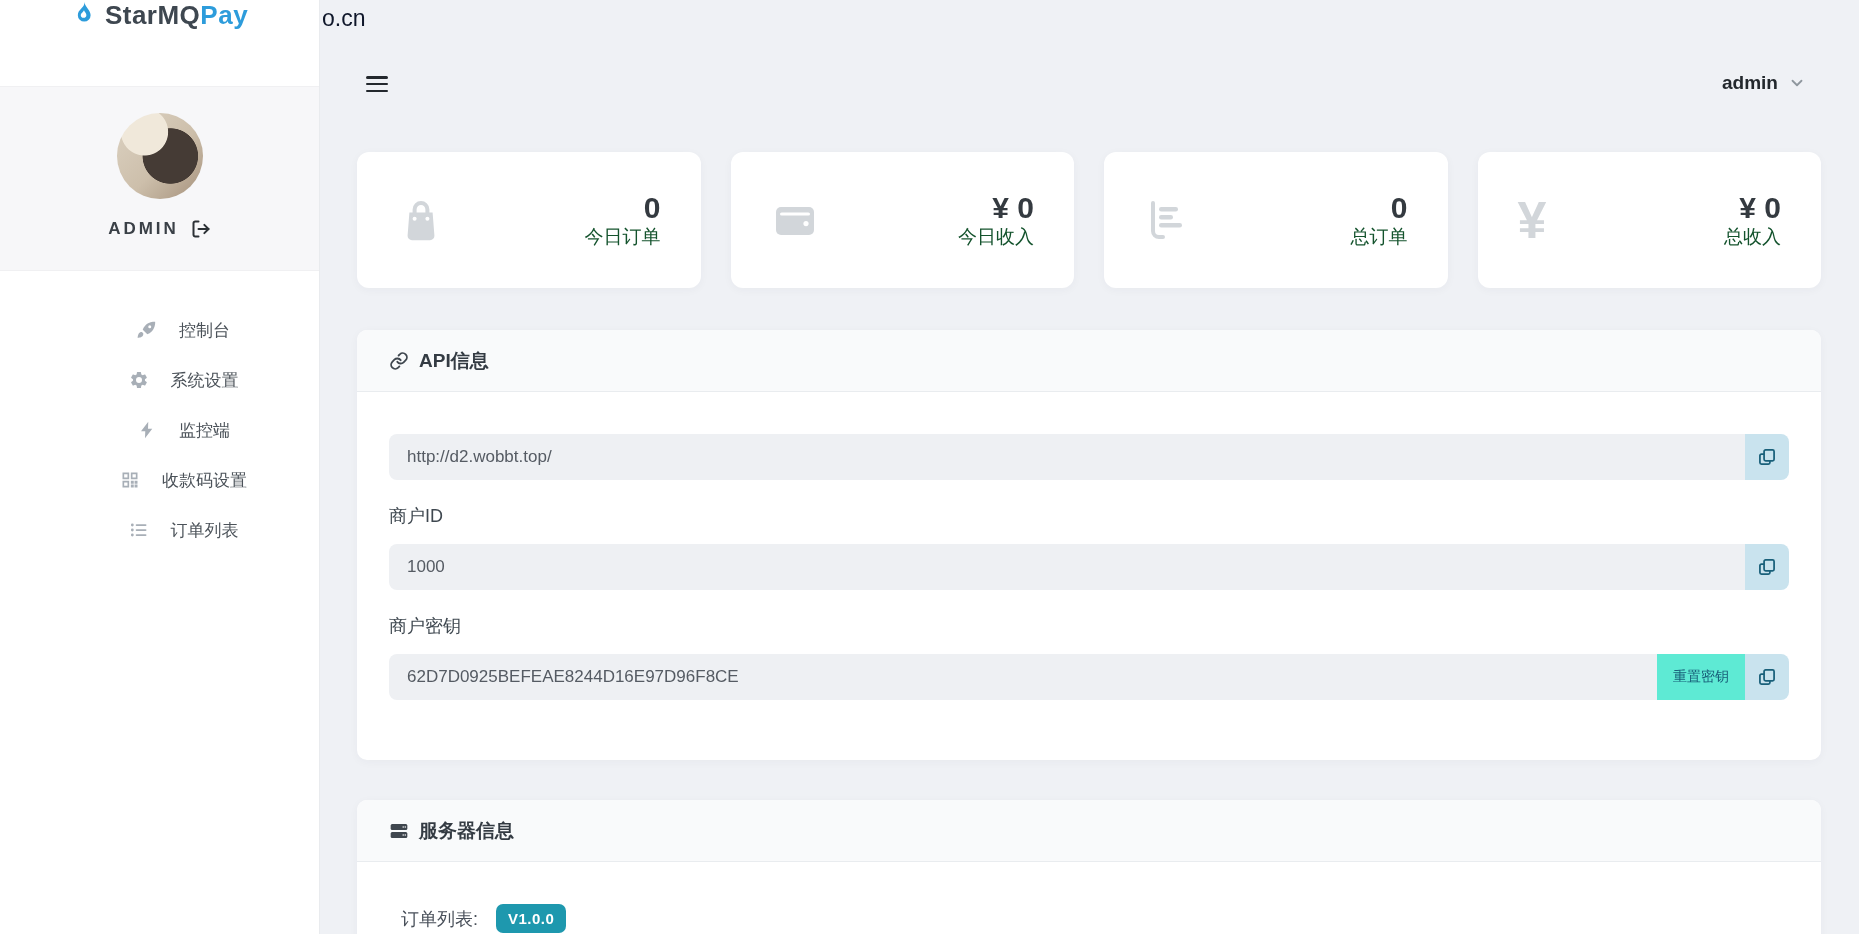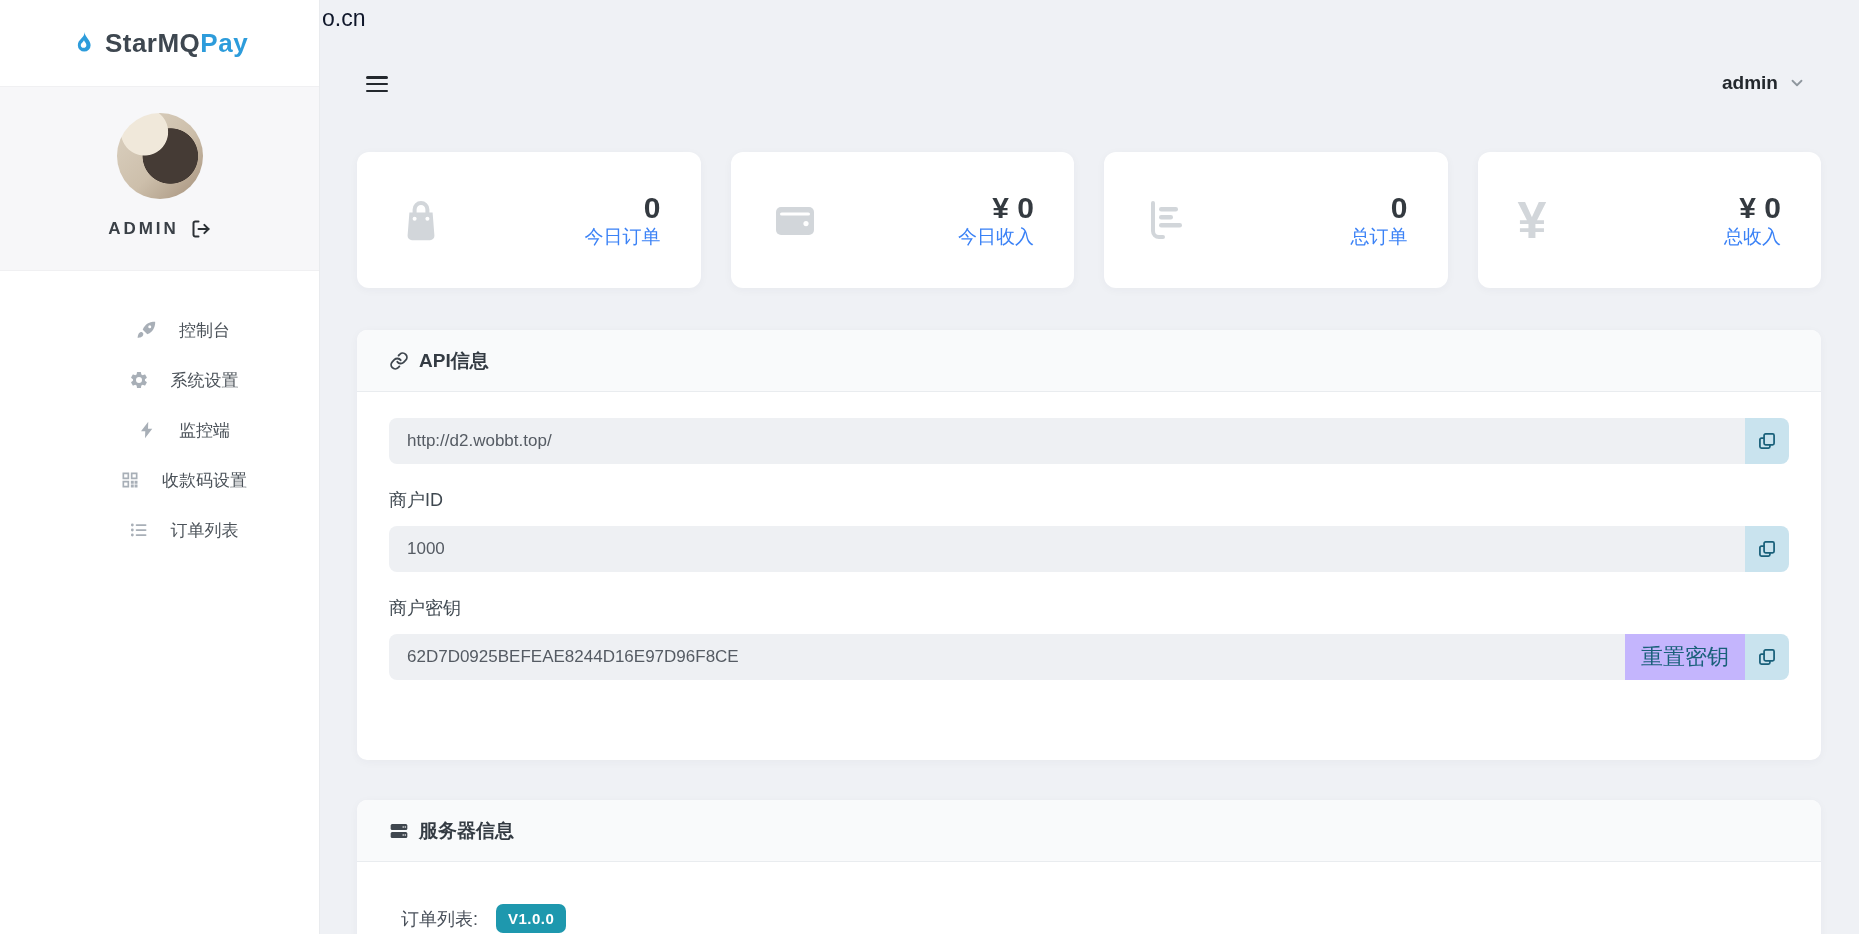--- a/index.html
+++ b/index.html
@@ -6,21 +6,21 @@
   html,body { width:1859px; height:934px; overflow:hidden; }
   body { font-family:"Liberation Sans", sans-serif; background:#eff1f5; color:#343a40; }
   .page { position:relative; width:1859px; height:934px; }
 
   
   .overlay-url { position:absolute; left:322px; top:5px; font-size:23px; color:#0f172a; z-index:1; }
 
   
   .sidebar { position:absolute; left:0; top:0; width:320px; height:934px; background:#ffffff;
              border-right:1px solid #e9ebee; z-index:3; }
-  .logo { display:flex; align-items:center; justify-content:center; gap:8px; height:86px; }
+  .logo { display:flex; justify-content:center; gap:8px; height:86px; }
   .logo-text { font-size:26px; font-weight:800; color:#3e4750; letter-spacing:.5px; }
   .logo-text .accent { color:#2d9cdb; }
   .flame { width:26px; height:26px; color:#2d9cdb; }
 
   .profile-band { position:relative; height:185px; background:#f7f7f9;
                   border-top:1px solid #f0f0f2; border-bottom:1px solid #f0f0f2; text-align:center; }
   .avatar { position:absolute; left:50%; top:26px; transform:translateX(-50%);
             width:86px; height:86px; border-radius:50%;
             background-image:
               radial-gradient(circle at 32% 22%, #f0e8da 0 26%, rgba(0,0,0,0) 27%),
@@ -46,41 +46,41 @@
 
   
   .stats { position:absolute; left:357px; top:152px; width:1464px; display:flex; gap:30px; z-index:2; }
   .card { flex:1; height:136px; background:#ffffff; border-radius:12px;
           box-shadow:0 2px 10px rgba(40,50,70,.04); display:flex; align-items:center;
           justify-content:space-between; padding:0 40px; }
   .card-ic { width:48px; height:48px; color:#d2d6da; }
   .yuan-glyph { font-size:52px; font-weight:700; color:#d2d6da; line-height:1; }
   .card-right { text-align:right; }
   .card-value { font-size:30px; font-weight:700; color:#343a40; line-height:1.1; }
-  .card-label { font-size:19px; color:#3b82f6; }
+  .card-label { font-size:19px; color:#14532d; }
 
   
   .panel { position:absolute; left:357px; width:1464px; background:#ffffff; border-radius:10px;
            box-shadow:0 2px 10px rgba(40,50,70,.04); z-index:2; }
   .panel.api { top:330px; height:430px; }
   .panel.server { top:800px; height:240px; }
   .panel-header { display:flex; align-items:center; gap:10px; height:62px; padding:0 32px;
                   background:#f9fafb; border-bottom:1px solid #e9ecef; border-radius:10px 10px 0 0; }
   .panel-title { font-size:19px; font-weight:600; color:#343b43; }
   .ph-ic { width:20px; height:20px; color:#3f464e; }
   .panel-body { padding:26px 32px 38px; }
 
   .field { margin-bottom:24px; }
   .field:last-child { margin-bottom:0; }
   .field-label { font-size:18px; color:#3f4850; margin-bottom:14px; }
-  .input-group { display:flex; height:46px; width:100%; }
+  .input-group { display:flex; height:46px; width:100%;margin-top:16px; }
   .input-box { flex:1; height:46px; background:#eef0f3; border:none; outline:none;
                border-radius:8px 0 0 8px; padding:0 18px; font-size:17px; color:#555b63;
                font-family:"Liberation Sans", sans-serif; }
-  .reset-btn { height:46px; background:#c4b5fd; color:#19607a; border:none; font-size:22px;
+  .reset-btn { height:46px; background:#5eead4; color:#19607a; border:none; font-size:14px;
                padding:0 16px; cursor:pointer; font-family:"Liberation Sans", sans-serif;text-align:center; }
   .copy-btn { width:44px; height:46px; background:#c9e3ee; border:none; border-radius:0 8px 8px 0;
               display:flex; align-items:center; justify-content:center; cursor:pointer; color:#19607a; }
   .copy-ic { width:20px; height:20px; }
 
   .version-row { display:flex; align-items:center; gap:18px; padding-top:16px; padding-left:12px; }
   .version-label { font-size:18px; color:#49505a; }
   .badge { background:#1e98ae; color:#ffffff; font-size:15px; font-weight:700;
            padding:6px 12px; border-radius:7px; letter-spacing:.5px; }
 </style>

